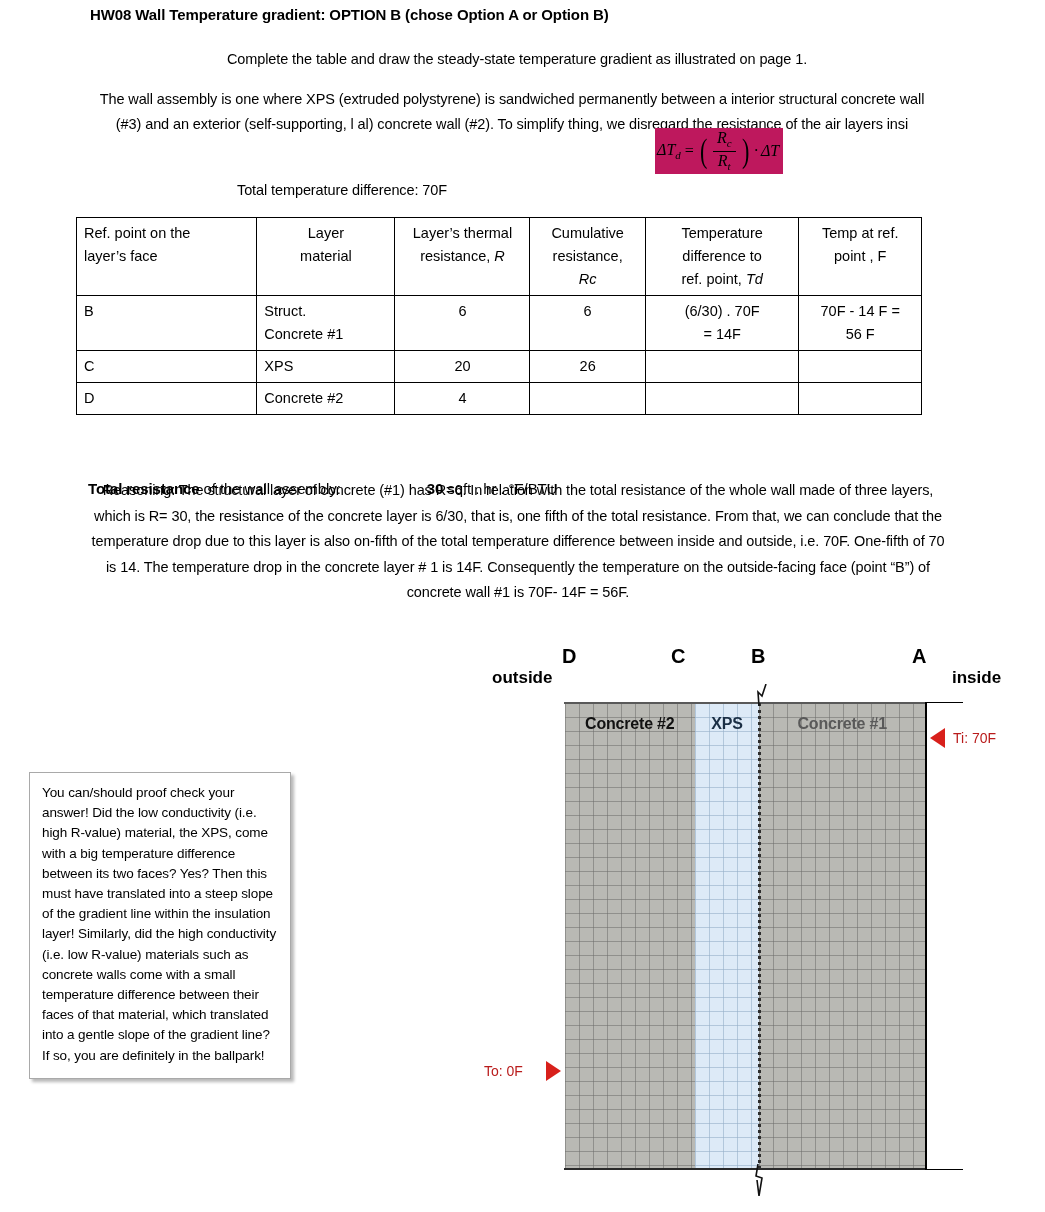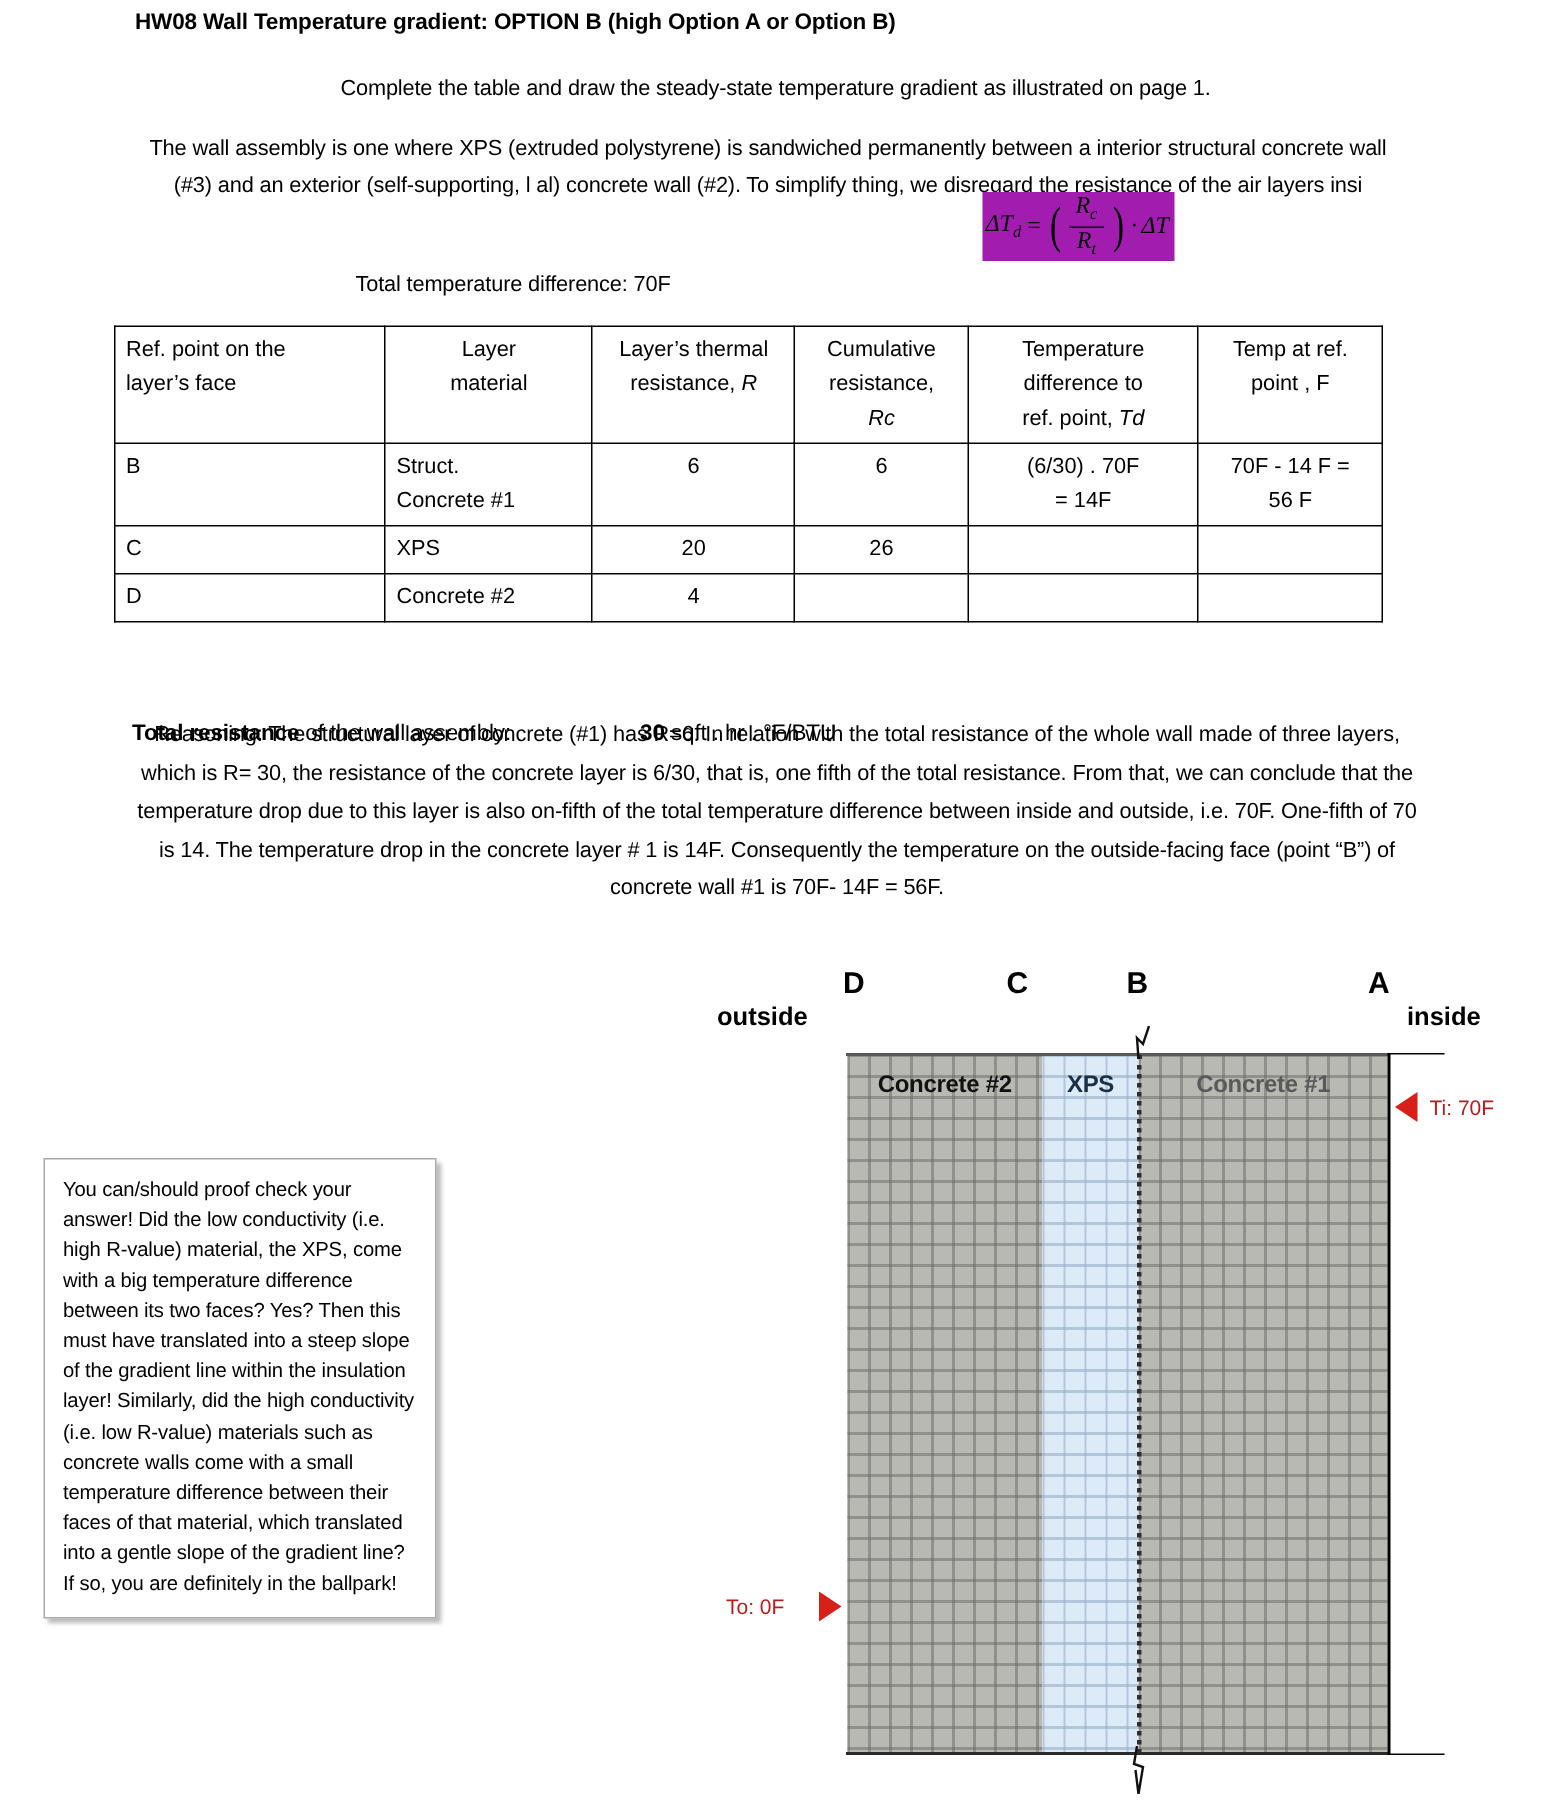--- a/index.html
+++ b/index.html
@@ -35,21 +35,21 @@
   #p-assembly    { left: 92px; top: 87px; width: 840px; }
   #p-totaldiff   { left: 92px; top: 178px; width: 500px; }
 
   
   .formula {
     position: absolute;
     left: 655px; top: 128px;
     font-family: "Liberation Serif", serif;
     font-style: italic;
     font-size: 16px;
-    background: #a21caf;
+    background: #be185d;
     padding: 2px 4px 2px 2px;
     display: flex;
     align-items: center;
     gap: 3px;
     white-space: nowrap;
     line-height: 1;
   }
   .formula .sub { font-size: 11px; vertical-align: sub; }
   .formula .paren {
     font-size: 34px;
@@ -219,20 +219,21 @@
     position: absolute;
     font-size: 20px;
     font-weight: bold;
     color: #000;
   }
   .side-label {
     position: absolute;
     font-size: 17px;
     font-weight: bold;
     color: #000;
+    margin-left: 14px;
   }
   .temp-label {
     position: absolute;
     font-size: 14px;
     font-weight: normal;
     color: #b91c1c;
   }
   .tri {
     position: absolute;
     width: 0; height: 0;
@@ -242,21 +243,21 @@
   .tri-left {  
     border-right: 15px solid #d8201b;
   }
   .tri-right { 
     border-left: 15px solid #d8201b;
   }
 </style>
 </head>
 <body>
 
-<div class="doc-title">HW08 Wall Temperature gradient: OPTION B  (high Option A or Option B)</div>
+<div class="doc-title">HW08 Wall Temperature gradient: OPTION B  (chose Option A or Option B)</div>
 
 <div class="para" id="p-instruction">Complete the table and draw the steady-state temperature gradient as illustrated on page 1.</div>
 
 <div class="para" id="p-assembly">The wall assembly is one where XPS (extruded polystyrene) is sandwiched permanently between a interior structural concrete wall (#3) and an exterior (self-supporting, l                            al) concrete wall (#2). To simplify thing, we disregard the resistance of the air layers insi</div>
 
 <div class="formula">
   <span><span>ΔT</span><span class="sub">d</span></span>
   <span>=</span>
   <span class="paren">(</span>
   <span class="frac">

